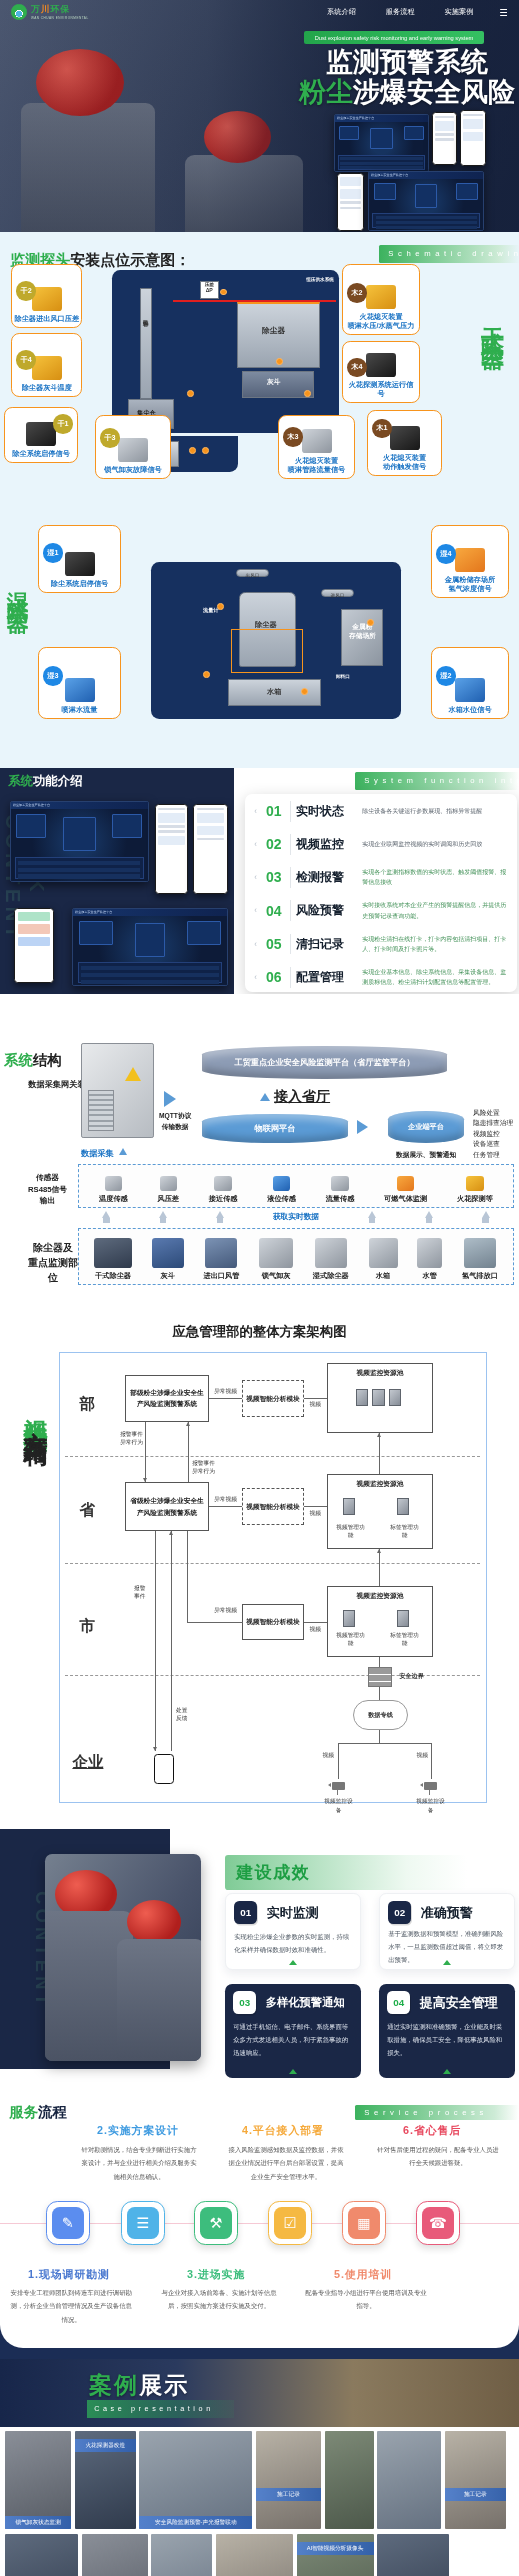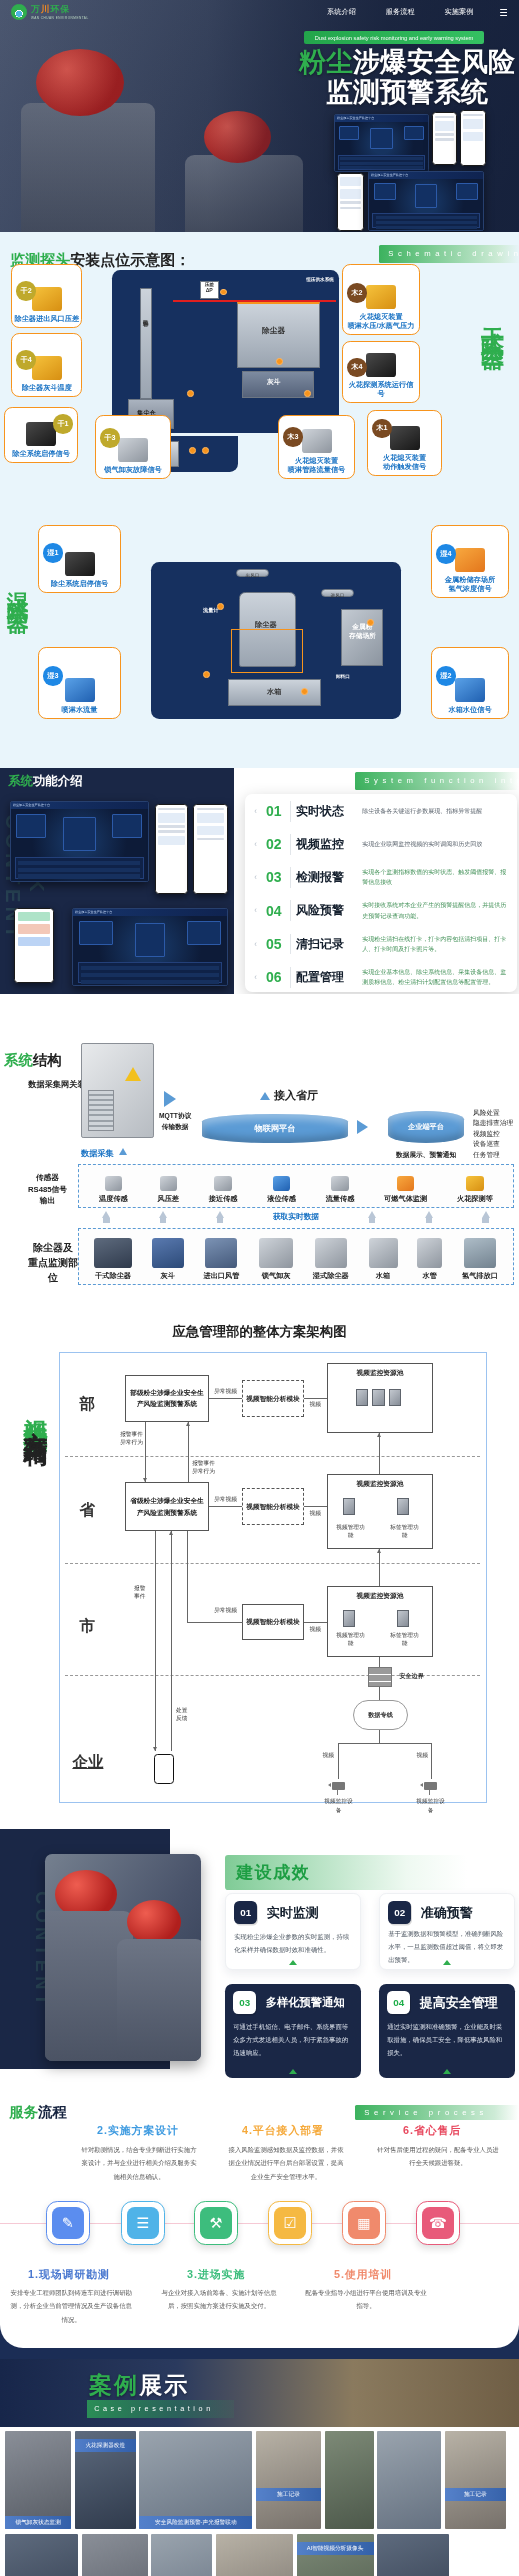--- a/index.html
+++ b/index.html
@@ -168,22 +168,22 @@
       <div class="navlinks">
         <span class="navlink">系统介绍</span>
         <span class="navlink">服务流程</span>
         <span class="navlink">实施案例</span>
       </div>
       <span class="burger">☰</span>
     </div>
 
     <div class="hero-badge">Dust explosion safety risk monitoring and early warning system</div>
     <div class="hero-title">
+      <div>监测预警系统</div>
       <div><span class="green">粉尘</span><span>涉爆安全风险</span></div>
-      <div>监测预警系统</div>
     </div>
 
     <div class="monitor" style="left:334px;top:114px;width:95px;height:58px;">
       <div class="mon-head">粉尘加工安全生产监控平台</div>
       <div class="mon-body">
         <div class="mon-block" style="left:4%;top:8%;width:22%;height:30%;"></div>
         <div class="mon-block" style="left:74%;top:8%;width:22%;height:30%;"></div>
         <div class="mon-block" style="left:38%;top:12%;width:24%;height:44%;"></div>
         <div class="mon-rows">
             <div class="mon-row"></div>
@@ -448,23 +448,24 @@
     <div class="abs" style="left:25px;top:85px;width:72px;font-size:8.2px;font-weight:bold;text-align:center;line-height:1.5;">数据采集网关装置</div>
     <div class="cab" style="left:81px;top:49px;width:73px;height:95px;">
       <div class="warn" style="left:43px;top:23px;"></div>
       <div class="abs" style="left:6.2px;top:46px;width:26px;height:41px;background:repeating-linear-gradient(0deg,#cfd4d9 0 3.1px,#9aa1a8 3.1px 5.2px);border:0.5px solid #8a8f96;"></div>
     </div>
     <div class="abs" style="left:164px;top:97px;width:0;height:0;border-top:8.2px solid transparent;border-bottom:8.2px solid transparent;border-left:12.4px solid #5b9bd5;"></div>
     <div class="abs" style="left:159px;top:117px;font-size:6.7px;font-weight:bold;text-align:center;line-height:1.6;">
       <div>MQTT协议</div>
       <div>传输数据</div>
     </div>
+    <div class="cyl" style="left:202px;top:52px;width:245px;height:33px;background:#8d9cb5;font-size:8.2px;">工贸重点企业安全风险监测平台（省厅监管平台）</div>
     <div class="abs" style="left:260px;top:94px;display:flex;align-items:center;gap:4.1px;">
       <span style="width:0;height:0;border-left:5.2px solid transparent;border-right:5.2px solid transparent;border-bottom:8.2px solid #5b9bd5;"></span>
-      <span style="font-size:11px;font-weight:bold;">接入省厅</span>
+      <span style="font-size:14px;font-weight:bold;text-decoration:underline;">接入省厅</span>
     </div>
     <div class="cyl" style="left:202px;top:120px;width:146px;height:29px;background:#5b9bd5;font-size:8.2px;">物联网平台</div>
     <div class="abs" style="left:357px;top:126px;width:0;height:0;border-top:7.2px solid transparent;border-bottom:7.2px solid transparent;border-left:11.3px solid #5b9bd5;"></div>
     <div class="cyl" style="left:388px;top:117px;width:76px;height:32px;background:#5b9bd5;font-size:7.2px;">企业端平台</div>
     <div class="abs" style="left:473px;top:114px;font-size:6.7px;line-height:1.55;color:#222;">
       <div>风险处置</div>
       <div>隐患排查治理</div>
       <div>视频监控</div>
       <div>设备巡查</div>
       <div>任务管理</div>

